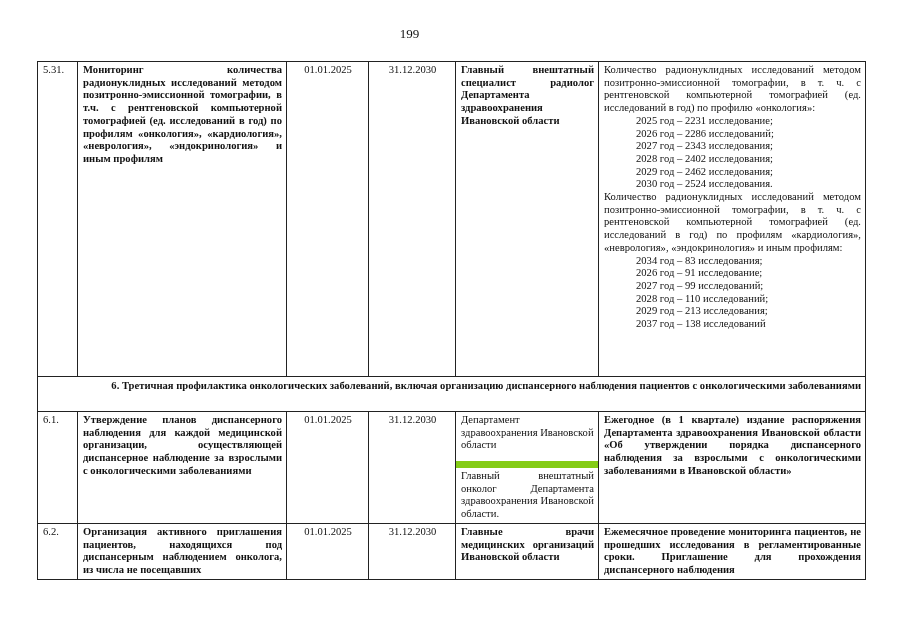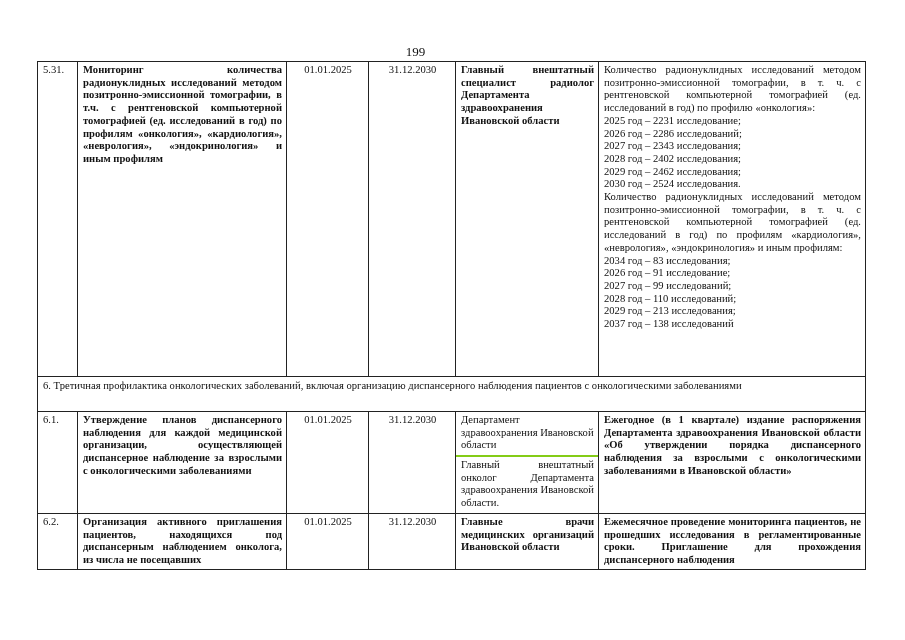--- a/index.html
+++ b/index.html
@@ -10,69 +10,68 @@
     body {
       width: 905px;
       height: 640px;
       position: relative;
       overflow: hidden;
       font-family: "Liberation Serif", "DejaVu Serif", serif;
       color: #111111;
     }
     .page-number {
       position: absolute;
-      top: 44px;
+      top: 26px;
       left: 0;
       width: 819px;
       text-align: center;
       font-size: 13px;
       line-height: 15px;
-      padding-left: 6px;
     }
     table.plan {
       position: absolute;
       top: 61px;
       left: 37px;
       width: 828px;
       border-collapse: collapse;
       table-layout: fixed;
       font-size: 10.6px;
       line-height: 12.7px;
     }
     table.plan td {
       border: 1px solid #222222;
       vertical-align: top;
       padding: 2px 4px 2px 5px;
     }
     td.num { padding-left: 4px; margin-top: 40px; }
     td.just { text-align: justify; text-align-last: left; font-weight: bold; }
     td.date { text-align: center; }
     td.section {
-      text-align: left;
-      font-weight: normal;
+      text-align: right;
+      font-weight: bold;
       padding: 4px 40px 4px 40px;
       line-height: 13px;
     }
     .resp-part {
       display: block;
       text-align: justify;
       text-align-last: left;
     }
     .resp-split {
       padding: 0 !important;
     }
     .resp-split .part-a {
-      padding: 2px 4px 4px 5px;
-      border-bottom: 2px solid #84cc16;
+      padding: 2px 4px 10px 5px;
+      border-bottom: 7px solid #84cc16;
       height: 37px;
     }
     .resp-split .part-b {
       padding: 2px 4px 2px 5px;
     }
-    .year-list { display: block; }
+    .year-list { display: block; margin-left: 32px; }
     .year-list span { display: block; }
   </style>
 </head>
 <body>
 
 <div class="page-number">199</div>
 
 <table class="plan">
   <colgroup>
     <col style="width:40px">

